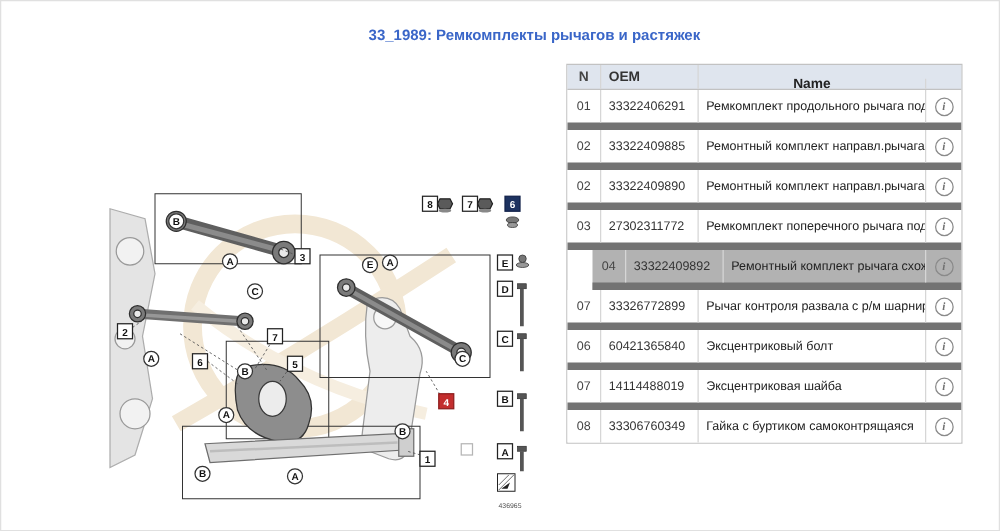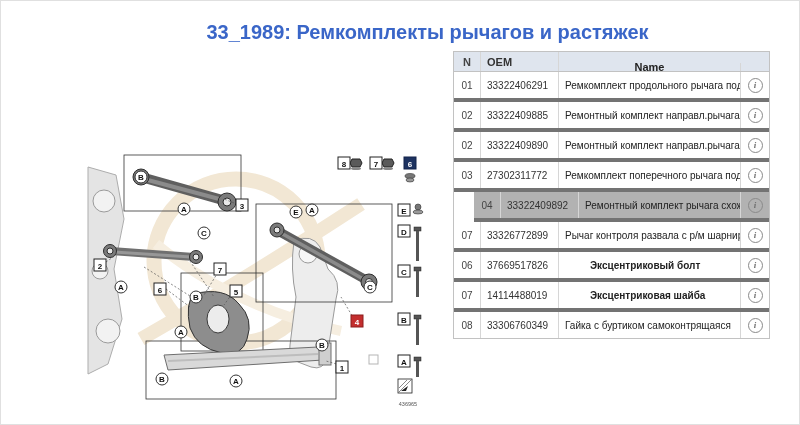--- a/index.html
+++ b/index.html
@@ -1,51 +1,51 @@
 <!DOCTYPE html>
 <html><head>
 <meta charset="utf-8">
 <style>
   html,body{margin:0;padding:0;background:#fff;}
   .page{position:relative;width:800px;height:425px;background:#fff;
         font-family:"Liberation Sans",sans-serif;box-sizing:border-box;
         border:1px solid #e0e0e0;overflow:hidden;}
   .title{position:absolute;top:20px;left:55px;right:0;text-align:center;
-         margin:0;font-size:20px;font-weight:bold;color:#3a66c8;}
+         margin:0;font-size:12px;font-weight:bold;color:#3a66c8;}
   
   .diagram{position:absolute;left:85px;top:148px;width:370px;height:275px;}
   .lbl-box{fill:#fff;stroke:#222;stroke-width:1;}
   .lbl-box.box-red{fill:#c32e2e;stroke:#8c1d1d;}
   .lbl-box.box-navy{fill:#1d3260;stroke:#13224a;}
   .lbl-circle{fill:#fff;stroke:#333;stroke-width:1;}
   .lbl-text{font-size:8px;font-weight:bold;text-anchor:middle;fill:#111;
             font-family:"Liberation Sans",sans-serif;}
   .lbl-text.white{fill:#fff;}
   .fig-num{font-size:5.5px;fill:#555;text-anchor:middle;
            font-family:"Liberation Sans",sans-serif;}
   
   .table{position:absolute;left:452px;top:50px;width:315px;
          border:1px solid #c2c2c2;background:#fff;}
   .thead{display:flex;align-items:center;height:19px;background:#dfe5ee;
          border-bottom:1px solid #c2c2c2;color:#4a74c4;font-weight:bold;
          font-size:11px;}
-  .trow{display:flex;align-items:center;height:26px;border-bottom:4px solid #737373;
+  .trow{display:flex;align-items:center;height:26px;border-bottom:6px solid #737373;
         background:#fff;font-size:10px;cursor:pointer;}
   .trow:last-child{border-bottom:none;}
   .trow.hl{background:#b2b2b2;margin-left:20px;}
   .c-n{width:26px;text-align:center;color:#444;flex:0 0 auto;
        border-right:1px solid #d6d6d6;align-self:stretch;display:flex;
        align-items:center;justify-content:center;}
   .c-oem{width:78px;padding-left:6px;color:#333;flex:0 0 auto;
          border-right:1px solid #d6d6d6;align-self:stretch;display:flex;
          align-items:center;box-sizing:border-box;}
   .c-name{flex:1 1 auto;padding-left:6px;color:#222;white-space:nowrap;
           overflow:hidden;border-right:1px solid #d6d6d6;align-self:stretch;
           display:flex;align-items:center;box-sizing:border-box;}
-  .c-name.b{font-weight:bold;margin-left:25px;}
+  .c-name.b{font-weight:normal;}
   .c-name-h{justify-content:center;padding-left:0;margin-top:11px;}
   .c-info{width:28px;flex:0 0 auto;display:flex;align-items:center;
           justify-content:center;align-self:stretch;}
   .i-circle{width:13px;height:13px;border:1px solid #8a8a8a;border-radius:50%;
             color:#6f6f6f;font-family:"Liberation Serif",serif;font-style:italic;
             font-weight:bold;font-size:9px;line-height:13px;text-align:center;
             display:inline-block;}
 </style>
 </head>
 <body>
@@ -287,21 +287,21 @@
         <div class="trow">
           <span class="c-n">07</span>
           <span class="c-oem">33326772899</span>
           <span class="c-name">Рычаг контроля развала с р/м шарниром</span>
           <span class="c-info">
             <span class="i-circle">i</span>
           </span>
         </div>
         <div class="trow">
           <span class="c-n">06</span>
-          <span class="c-oem">37669517826</span>
+          <span class="c-oem">60421365840</span>
           <span class="c-name b">Эксцентриковый болт</span>
           <span class="c-info">
             <span class="i-circle">i</span>
           </span>
         </div>
         <div class="trow">
           <span class="c-n">07</span>
           <span class="c-oem">14114488019</span>
           <span class="c-name b">Эксцентриковая шайба</span>
           <span class="c-info">

